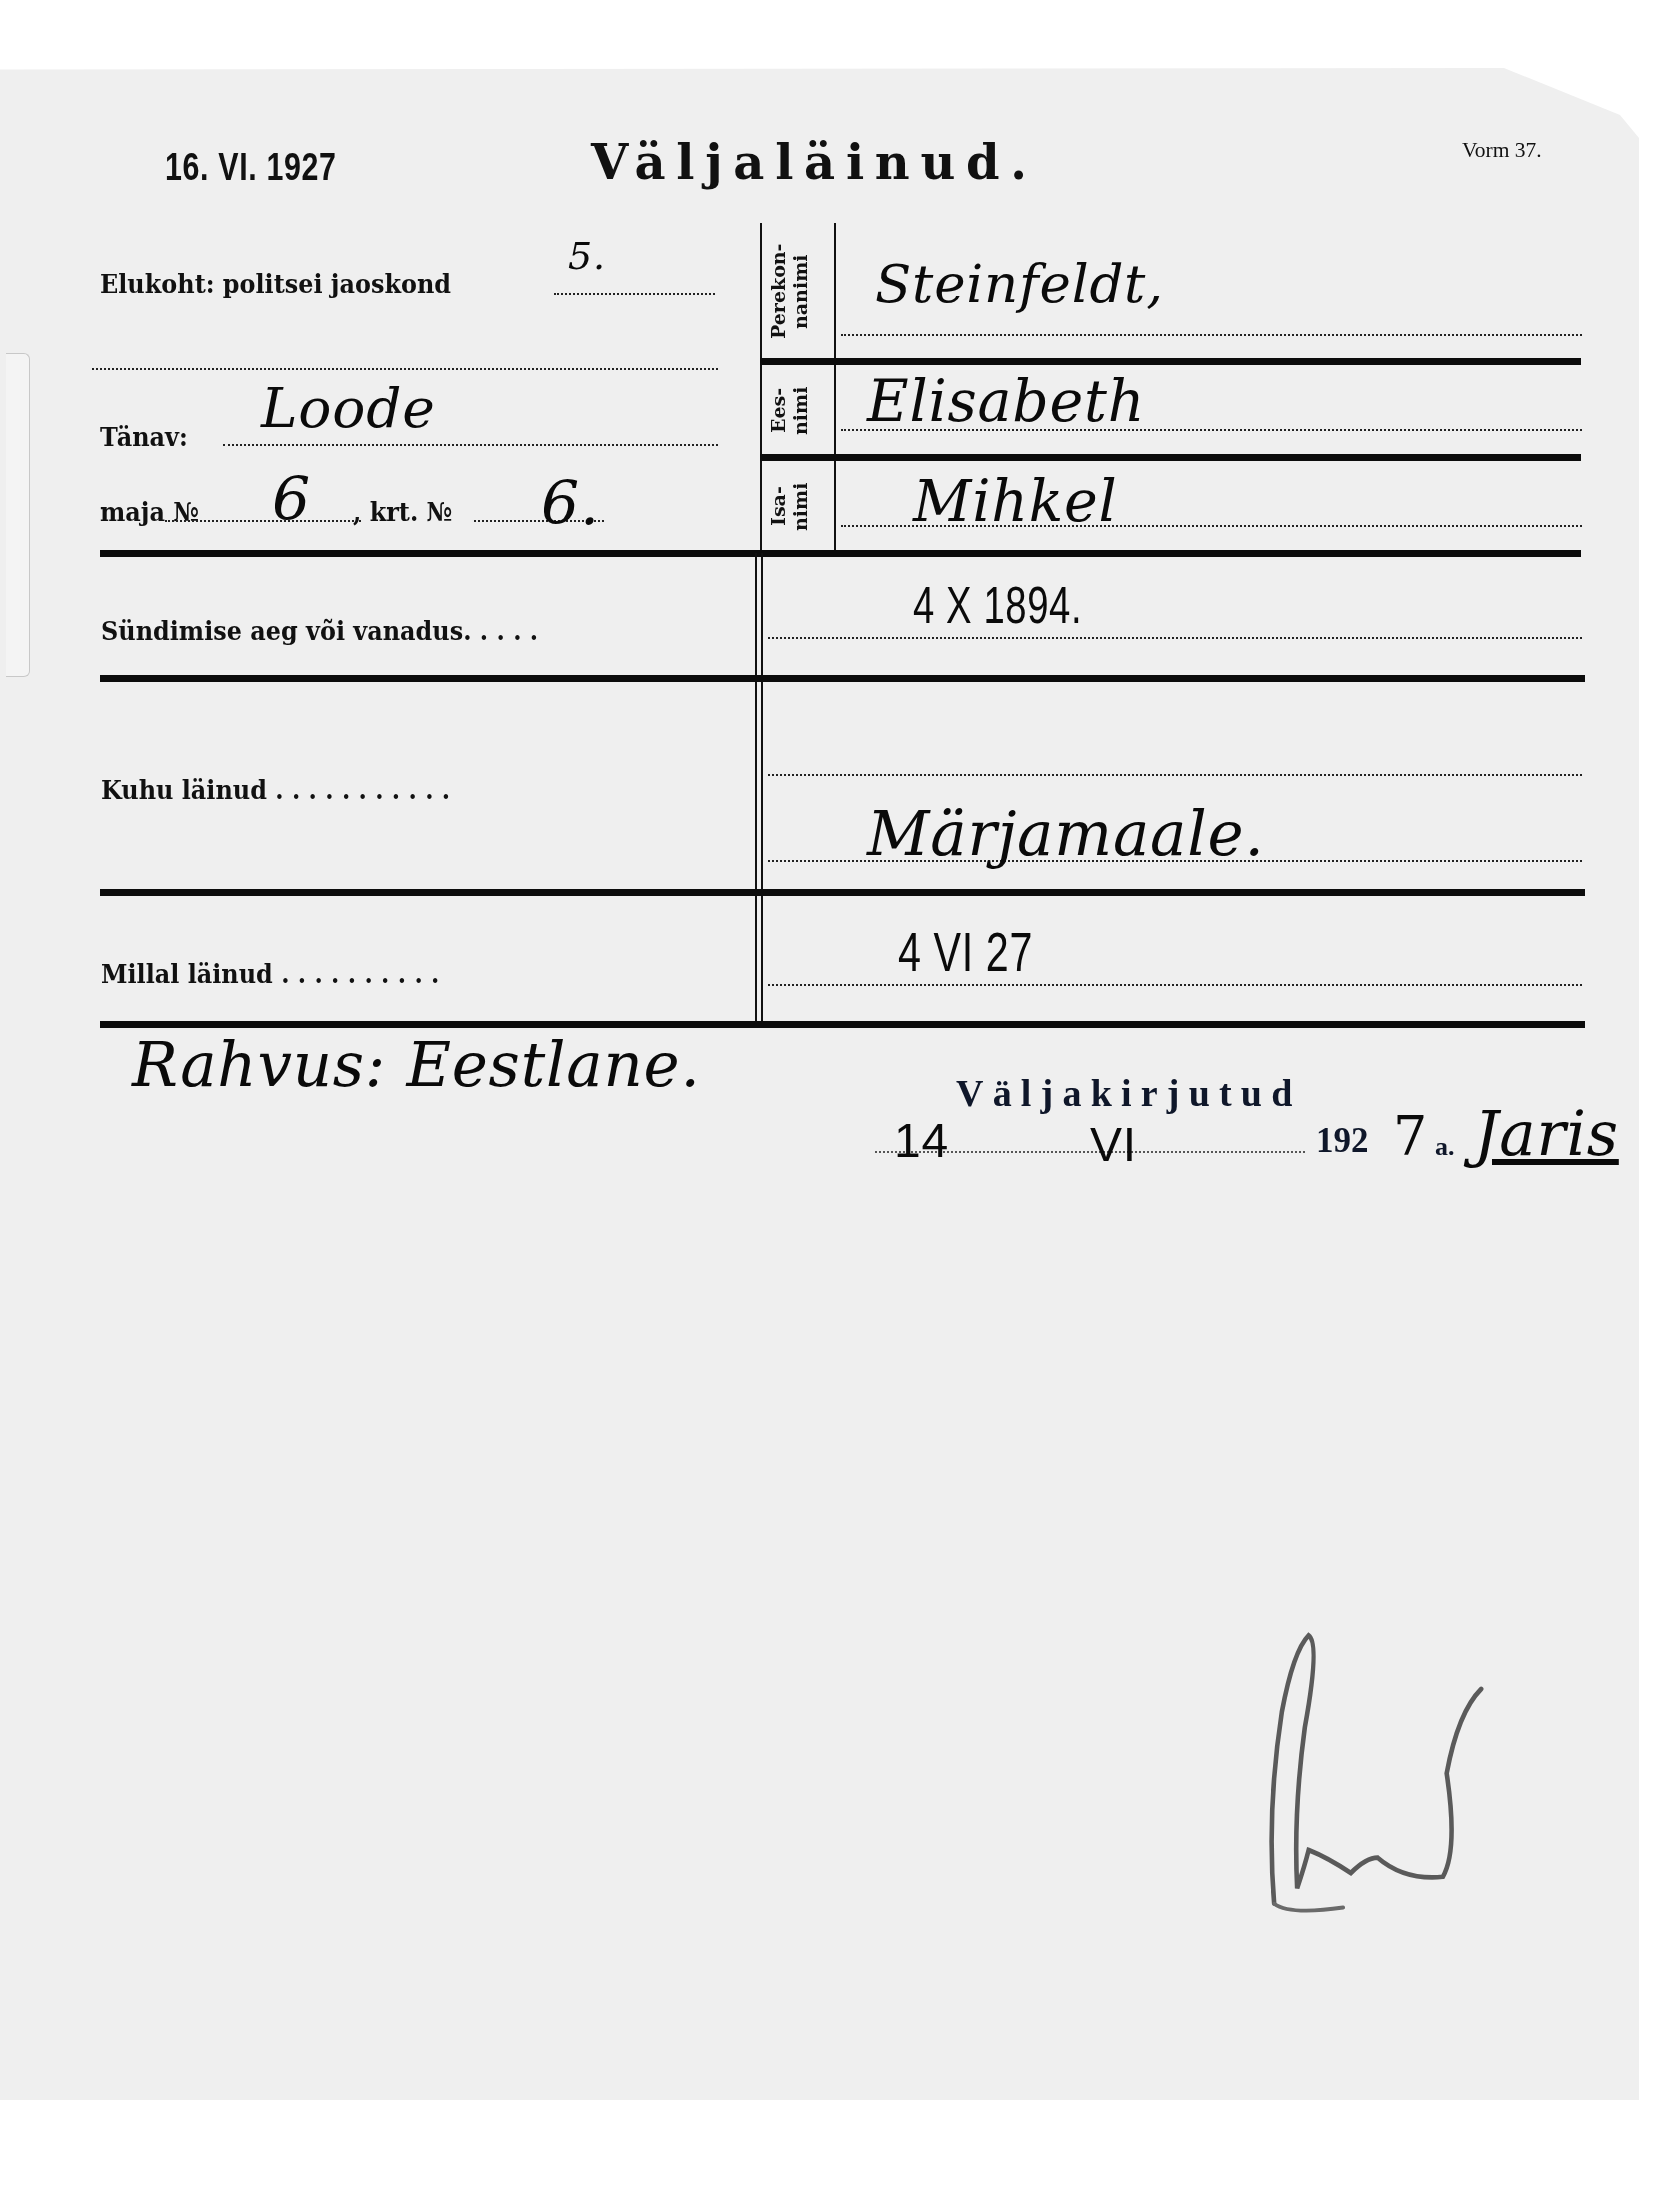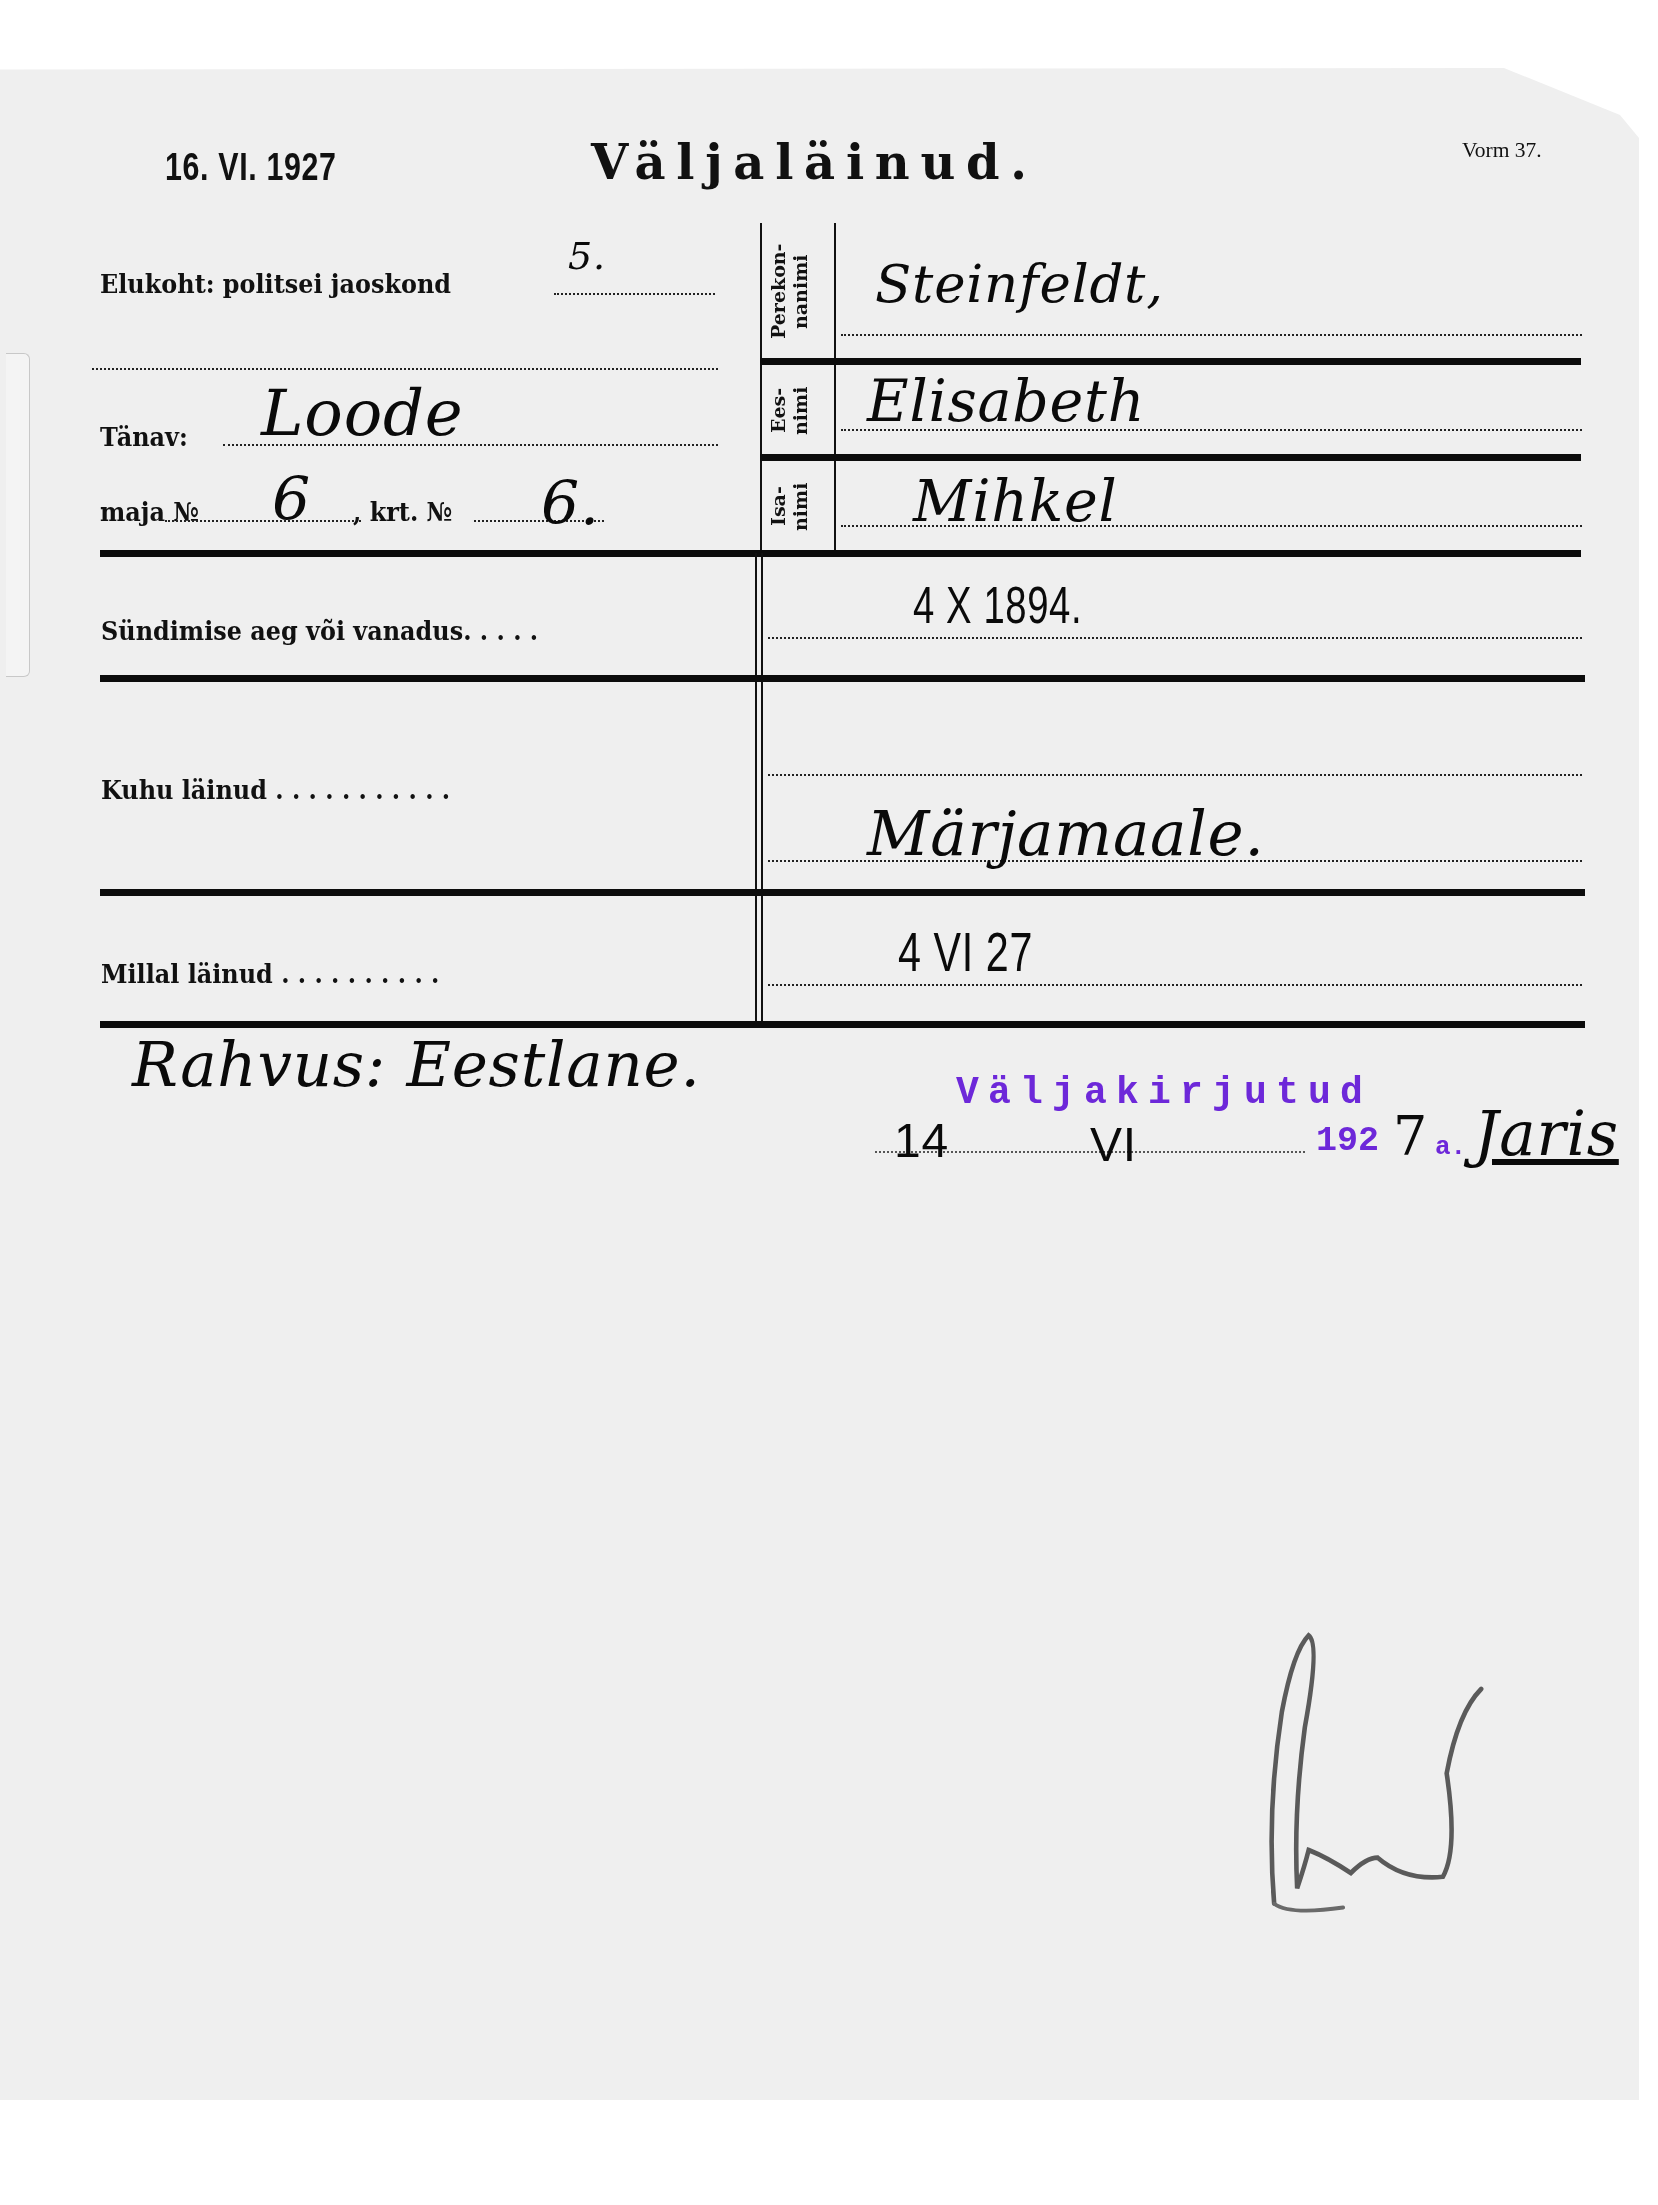--- a/index.html
+++ b/index.html
@@ -25,21 +25,21 @@
   .form-no { font-family: Liberation Serif, serif; font-size: 21.5px; }
   .label { font-family: "DejaVu Serif", serif; font-weight: bold; font-size: 26px; transform: scaleX(0.92); transform-origin: left; white-space: nowrap; }
   .hand { font-family: "DejaVu Serif", serif; font-style: italic; font-size: 49px; color: #0a0a0a; white-space: nowrap; letter-spacing: 0.8px; }
   .dots { border-bottom: 2.3px dotted #222; height: 0; }
   .rule { background: #0c0c0c; height: 7px; }
   .vline { background: #111; width: 1.5px; }
   .vlabel {
     position: absolute; writing-mode: vertical-rl; transform: rotate(180deg);
     font-family: "DejaVu Serif", serif; font-weight: bold; font-size: 19px; line-height: 21.5px; text-align: center;
   }
-  .stamp { font-family: Liberation Mono, monospace; font-weight: bold; color: #6d28d9; }
+  .stamp { font-family: Liberation Serif, serif; font-weight: bold; color: #0f172a; }
   .pencil {
     position: absolute; left: 1251px; top: 1620px; width: 261px; height: 299px;
   }
 </style>
 </head>
 <body>
 
 <div class="paper"></div>
 <div class="tab-strip"></div>
 
@@ -47,21 +47,21 @@
 <div class="abs title" style="left:591px; top:134px;text-align:right;">Väljaläinud.</div>
 <div class="abs form-no" style="left:1462px; top:138px;">Vorm 37.</div>
 
 <div class="abs label" style="left:100px; top:269px;">Elukoht:  politsei  jaoskond</div>
 <div class="abs dots" style="left:554px; top:293px; width:161px;"></div>
 <div class="abs hand" style="left:568px; top:234px; font-size:38px;">5.</div>
 <div class="abs dots" style="left:92px; top:368px; width:626px;"></div>
 
 <div class="abs label" style="left:100px; top:422px;">Tänav:</div>
 <div class="abs dots" style="left:223px; top:444px; width:495px;"></div>
-<div class="abs hand" style="left:261px; top:376px; font-size:64px;">Loode</div>
+<div class="abs hand" style="left:261px; top:376px; font-size:55px;">Loode</div>
 
 <div class="abs label" style="left:100px; top:497px;">maja №</div>
 <div class="abs dots" style="left:165px; top:520px; width:196px;"></div>
 <div class="abs hand" style="left:272px; top:464px; font-size:60px;">6</div>
 <div class="abs label" style="left:353px; top:497px;">, krt. №</div>
 <div class="abs dots" style="left:474px; top:520px; width:130px;"></div>
 <div class="abs hand" style="left:541px; top:468px; font-size:60px;">6.</div>
 
 <div class="abs vline" style="left:760px; top:223px; height:330px;"></div>
 <div class="abs vline" style="left:834px; top:223px; height:330px;"></div>

